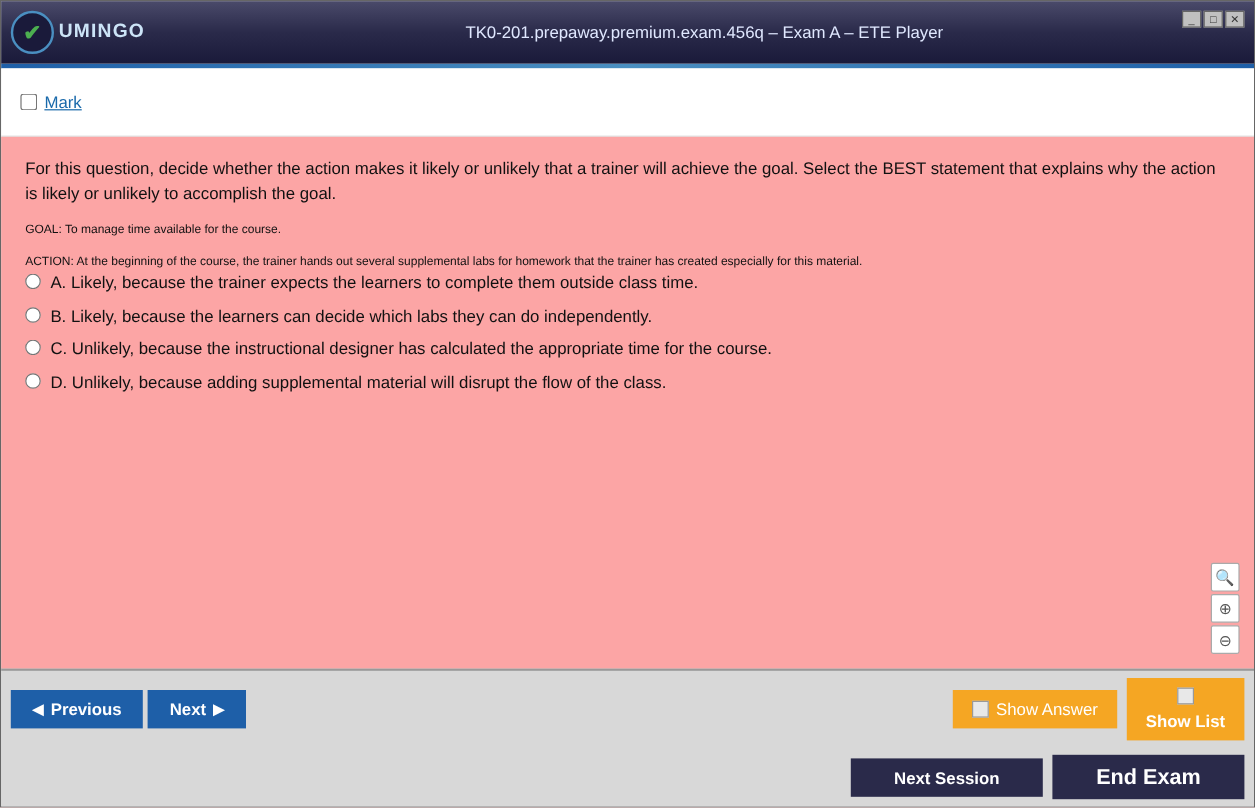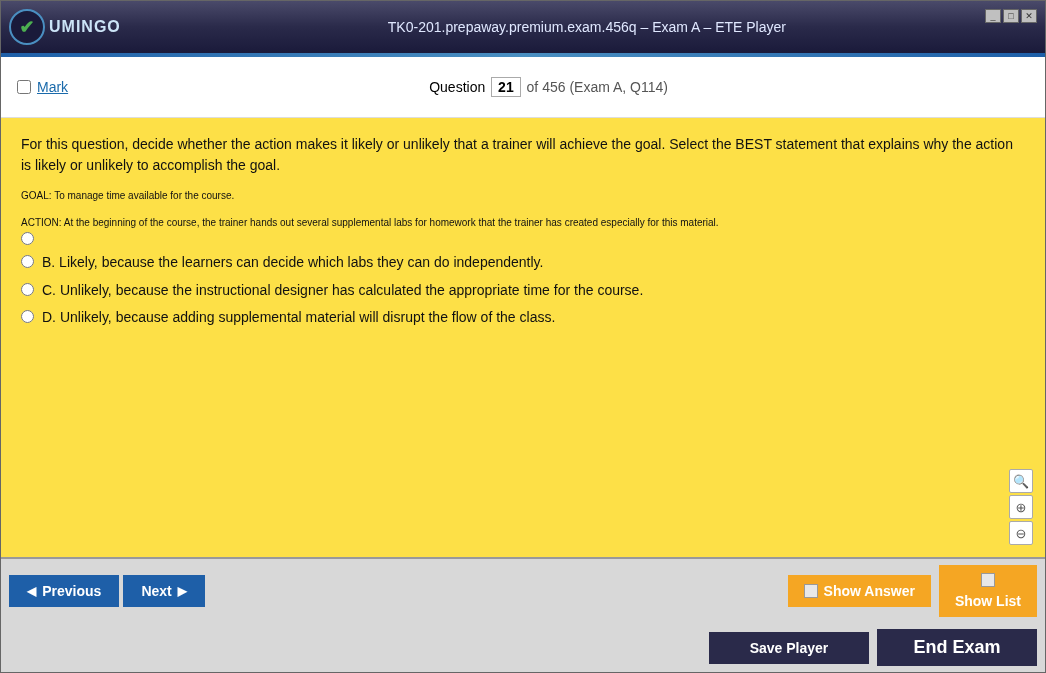--- a/index.html
+++ b/index.html
@@ -108,21 +108,21 @@
       font-weight: bold;
       font-size: 14px;
     }
     .question-sub {
       color: #555;
     }
 
     
     .content-area {
       flex: 1;
-      background: #fde047;
+      background: #fca5a5;
       padding: 16px 20px 10px 20px;
       overflow-y: auto;
       position: relative;
     }
     .question-text {
       font-size: 14px;
       line-height: 1.5;
       color: #111;
       margin-bottom: 12px;
     }
@@ -218,21 +218,21 @@
     .show-answer-btn {
       background: #f5a623;
       color: white;
       border: none;
       padding: 8px 16px;
       font-size: 14px;
       cursor: pointer;
       display: flex;
       align-items: center;
       gap: 6px;
-      font-weight: bold;
+      font-weight: normal;
       margin-left: 4px;
     }
     .show-list-btn {
       background: #f5a623;
       color: white;
       border: none;
       padding: 8px 16px;
       font-size: 14px;
       cursor: pointer;
       display: flex;
@@ -298,35 +298,31 @@
     </div>
   </div>
 
   <div class="accent-bar"></div>
 
   <div class="question-header">
     <div class="mark-checkbox">
       <input type="checkbox" style="">
       <span class="mark-label">Mark</span>
     </div>
-    <div class="question-info">
-      <span>Question</span>
-      <span class="question-number-box">21</span>
-      <span class="question-sub">of 456 (Exam A, Q114)</span>
-    </div>
   </div>
 
   <div class="content-area">
     <p class="question-text">For this question, decide whether the action makes it likely or unlikely that a trainer will achieve the goal. Select the BEST statement that explains why the action is likely or unlikely to accomplish the goal.</p>
     <p class="goal-text">GOAL: To manage time available for the course.</p>
     <p class="action-text">ACTION: At the beginning of the course, the trainer hands out several supplemental labs for homework that the trainer has created especially for this material.</p>
 
     <ul class="options-list">
       <li class="option-item">
         <input type="radio" name="answer" style="">
+        <span>A. Likely, because the trainer expects the learners to complete them outside class time.</span>
       </li>
       <li class="option-item">
         <input type="radio" name="answer" style="">
         <span>B. Likely, because the learners can decide which labs they can do independently.</span>
       </li>
       <li class="option-item">
         <input type="radio" name="answer" style="">
         <span>C. Unlikely, because the instructional designer has calculated the appropriate time for the course.</span>
       </li>
       <li class="option-item">
@@ -356,18 +352,18 @@
       <button class="show-answer-btn">
         <span class="checkbox-indicator"></span>
         <span>Show Answer</span>
       </button>
       <button class="show-list-btn">
         <span class="checkbox-indicator"></span>
         <span>Show List</span>
       </button>
     </div>
     <div class="action-row">
-      <button class="save-session-btn">Save Player</button>
+      <button class="save-session-btn">Next Session</button>
       <button class="end-exam-btn">End Exam</button>
     </div>
   </div>
 
 </div>
 
 </body></html>

